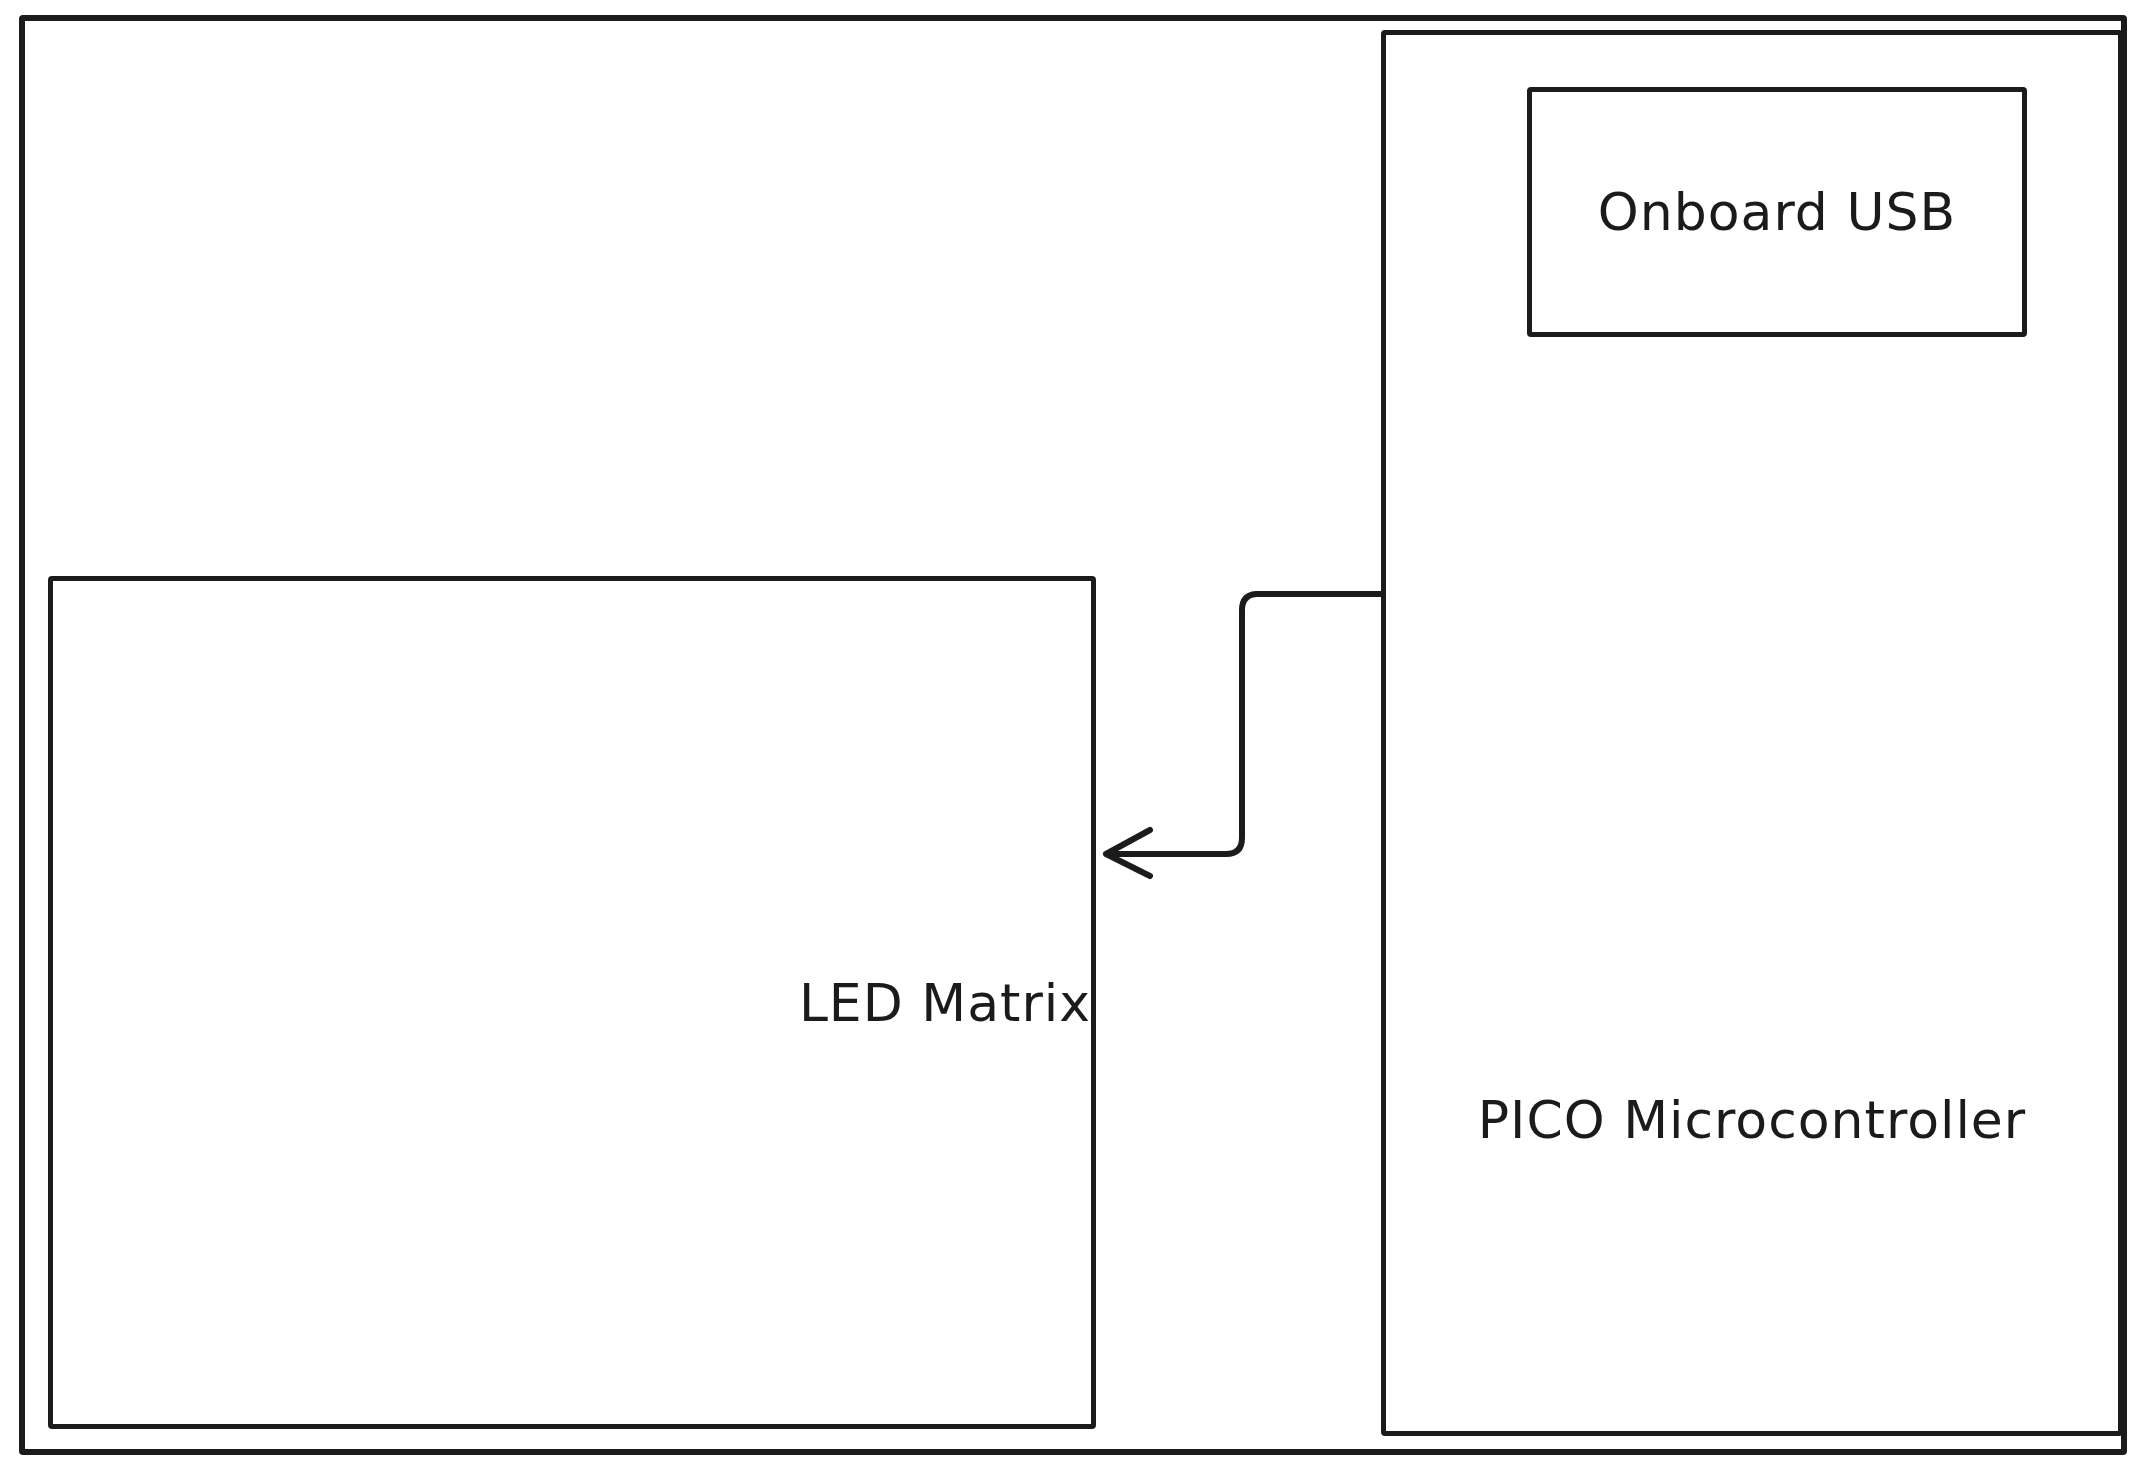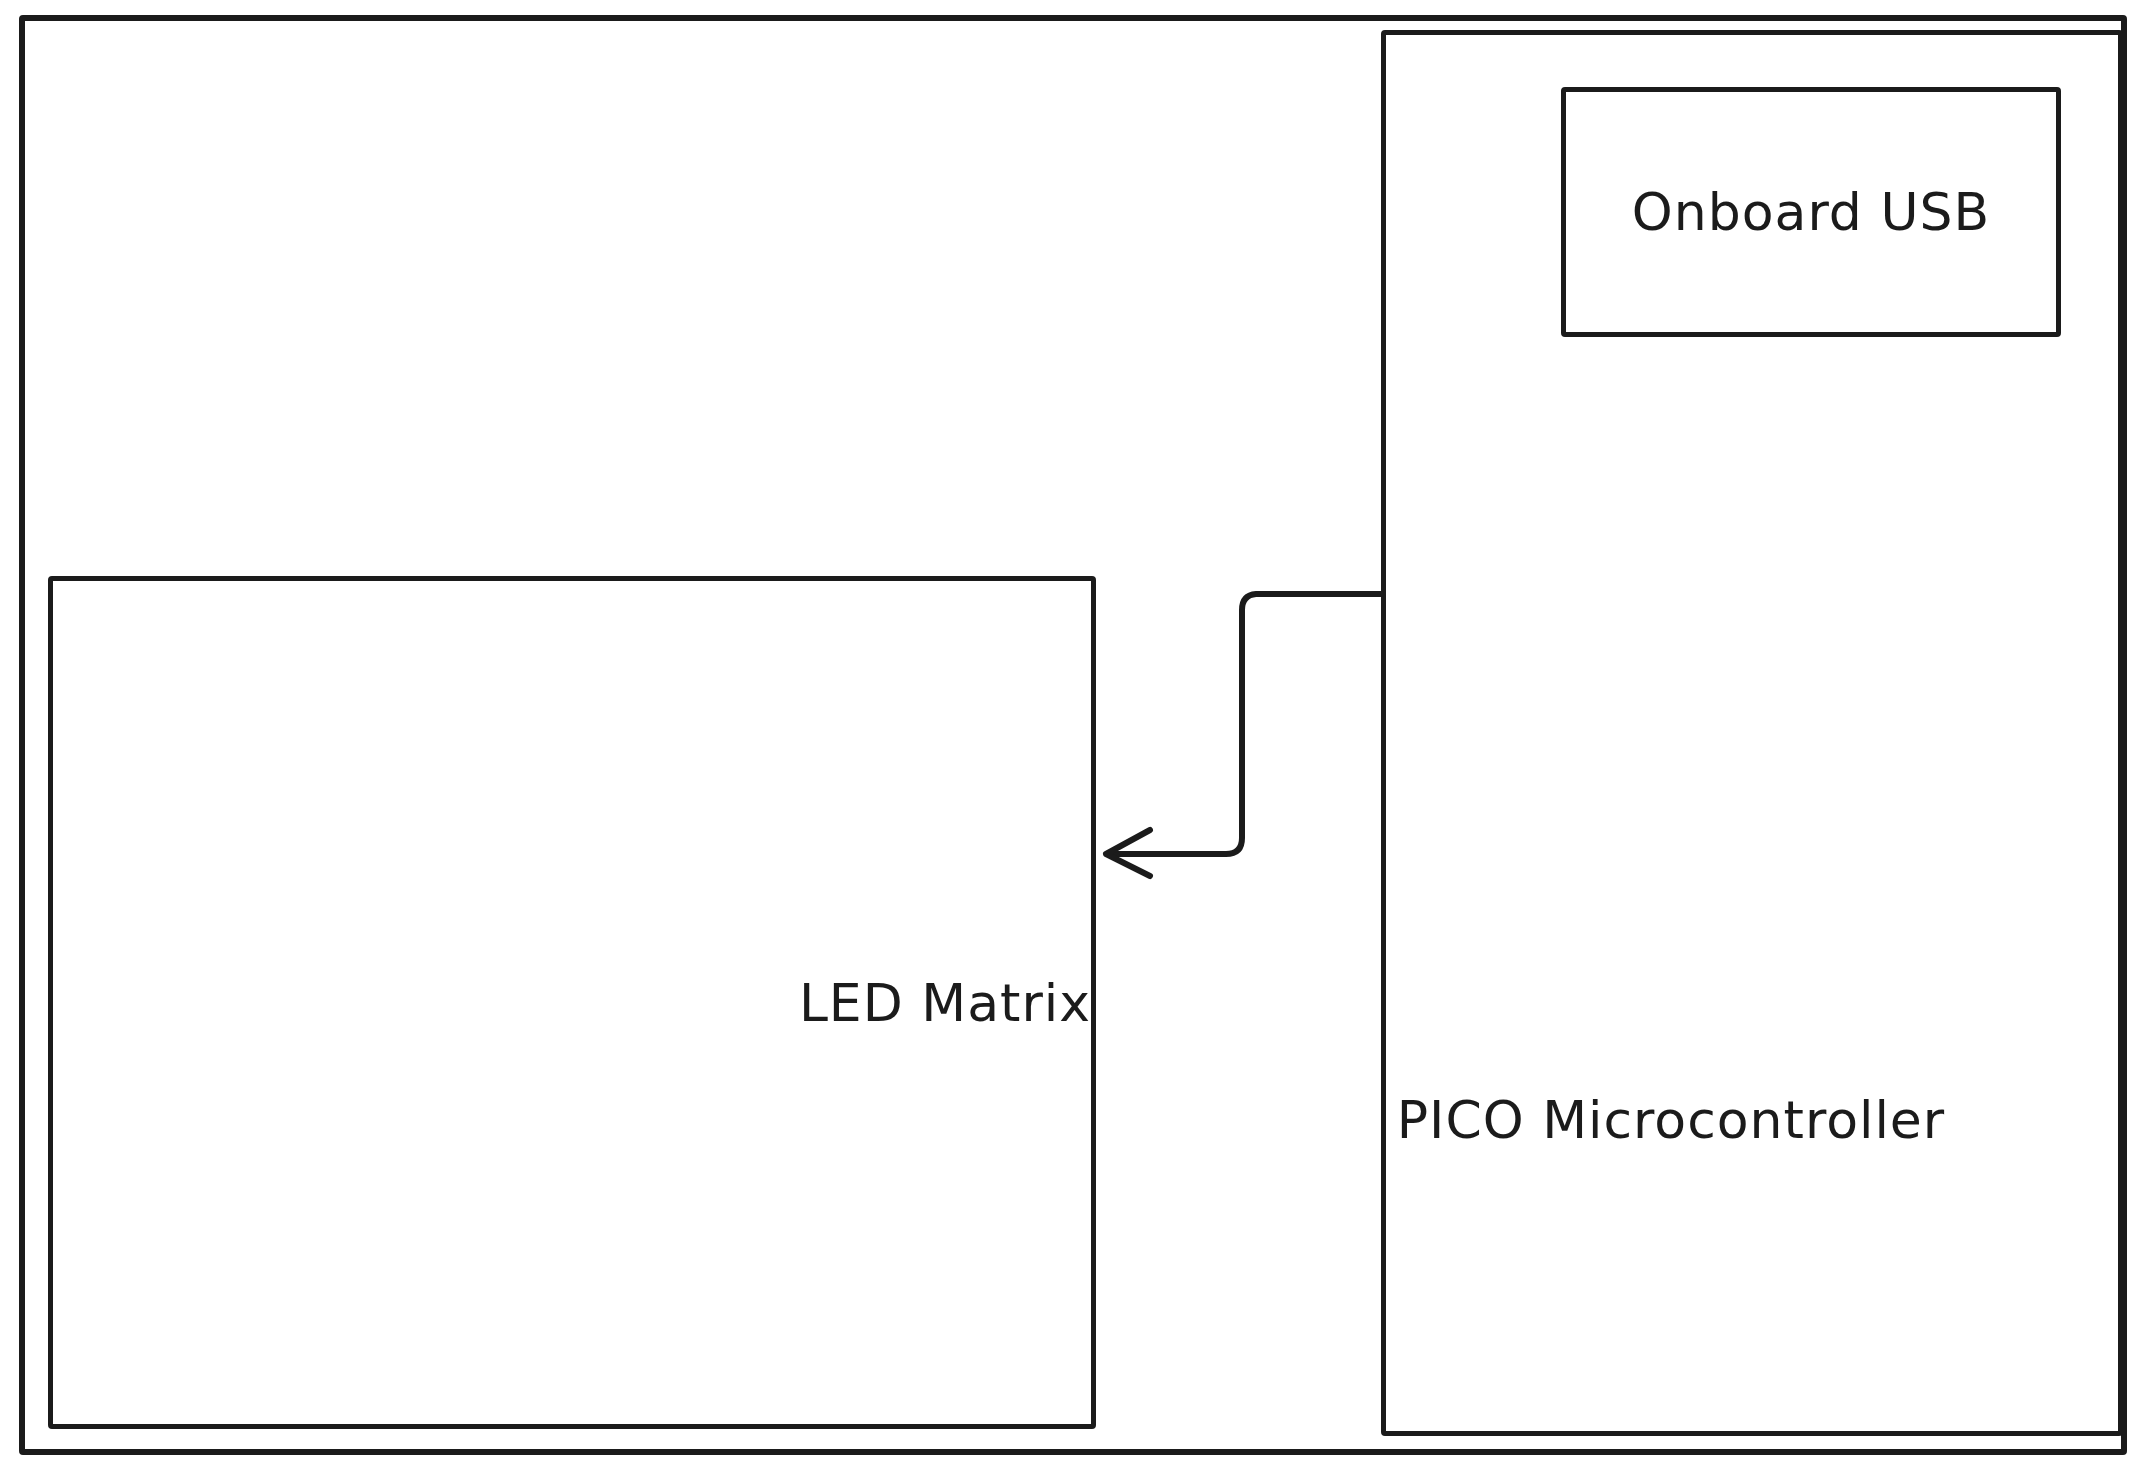--- a/index.html
+++ b/index.html
@@ -46,32 +46,31 @@
     height: 1406px;
   }
   .usb-box {
     left: 1527px;
     top: 87px;
     width: 500px;
     height: 250px;
     display: flex;
     align-items: center;
     justify-content: center;
-    margin-left: 34px;
   }
   .node-label {
     font-size: 52px;
     font-weight: 500;
     letter-spacing: 1px;
     white-space: nowrap;
     color: #1b1b1b;
   }
   .pico-label {
     position: absolute;
-    left: 1300px;
+    left: 1381px;
     top: 1090px;
     width: 742px;
     text-align: center;
   }
   .arrow-layer {
     position: absolute;
     left: 0;
     top: 0;
     width: 2147px;
     height: 1460px;

